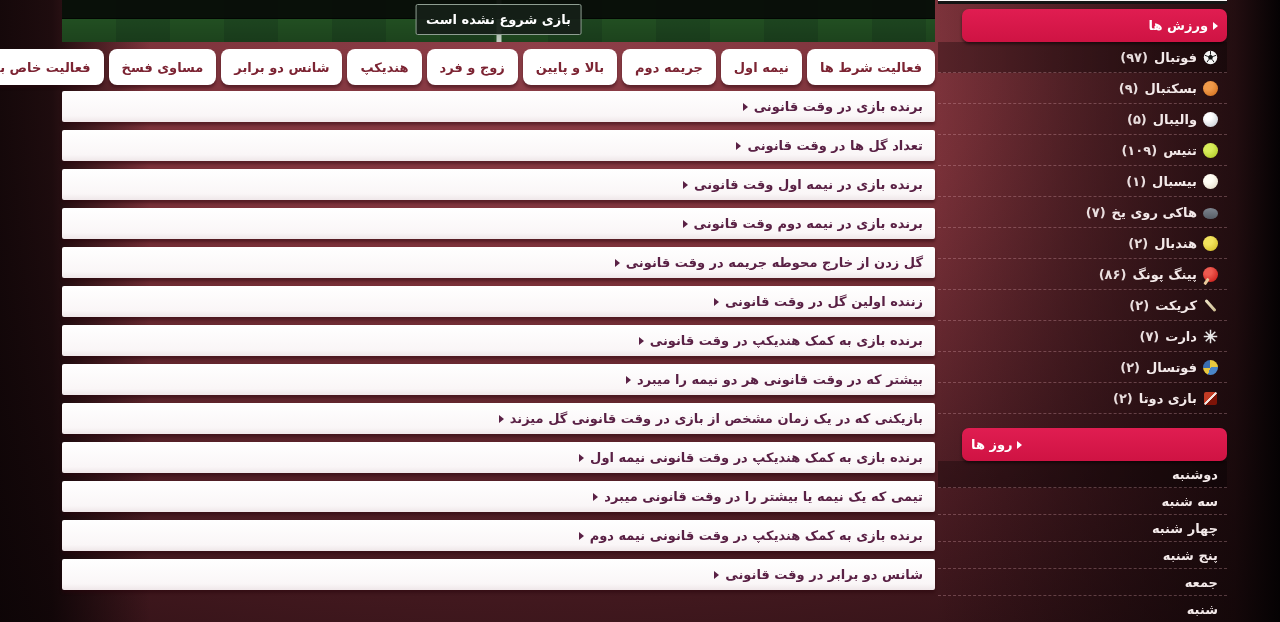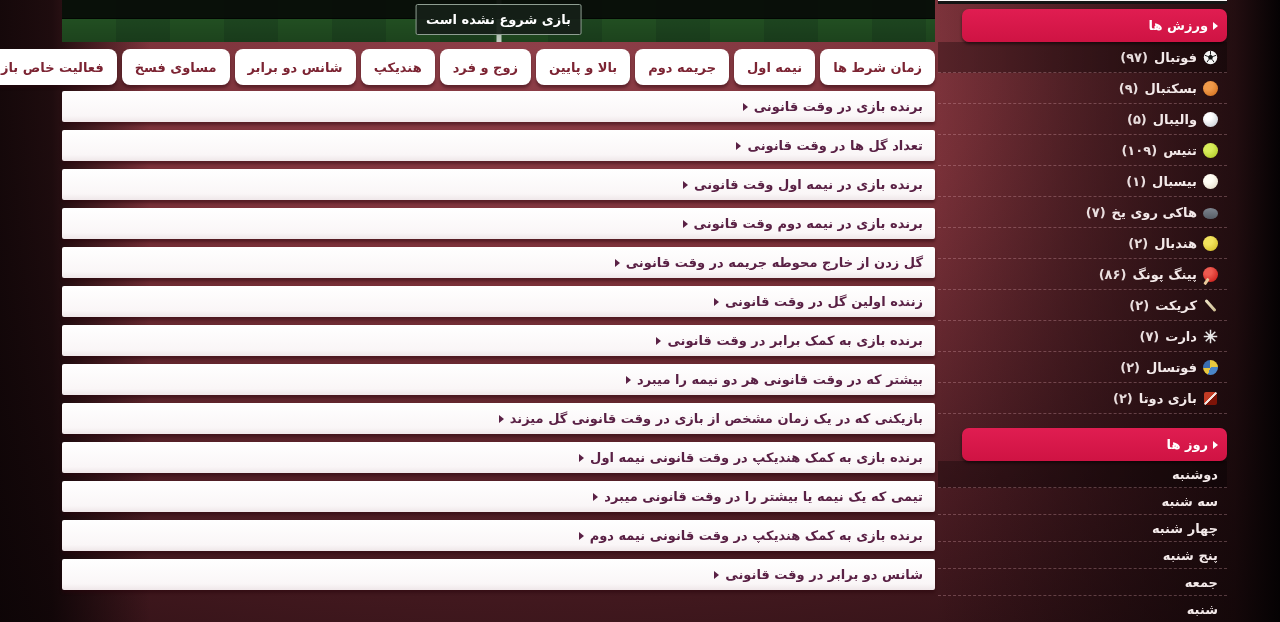--- a/index.html
+++ b/index.html
@@ -43,21 +43,21 @@
 
   
   .sidebar { position:absolute; top:0; right:53px; width:289px; height:622px; color:#f3e9e9; }
   .sidebar-topstrip { height:4px; background:#fbf8f8; border-bottom:3px solid #141414; }
   .side-header { margin-top:5px; height:33px; display:flex; align-items:center; gap:5px;
     padding:0 9px; background:linear-gradient(180deg,#e01d51,#cf1343); border-radius:7px;
     color:#ffffff; font-size:13px; font-weight:bold; cursor:pointer;
     box-shadow:0 2px 3px rgba(0,0,0,0.5);margin-left:24px; }
   .hdr-tri { width:0; height:0; border-top:4px solid transparent; border-bottom:4px solid transparent;
     border-left:5px solid #ffffff; flex:none; }
-  .side-header.days { margin-top:14px; }
+  .side-header.days { margin-top:14px;justify-content:flex-end; }
 
   ul.side-list { list-style:none; }
   .side-item { display:flex; align-items:center; height:31px; padding:0 9px; gap:6px;
     font-size:13px; font-weight:bold; cursor:pointer;
     border-bottom:1px dashed rgba(232,176,186,0.30); }
   .side-item.shade { background:rgba(0,0,0,0.30); }
   .day-item { height:27px; justify-content:flex-start; }
   .sport-count { opacity:0.95; }
 
   
@@ -89,21 +89,21 @@
     <div class="pitch-banner">
       <div class="pitch-shade"></div>
       <div class="pitch-centerline"></div>
       <div class="pitch-topband"></div>
       <div class="match-status-box">
         <span>بازی شروع نشده است</span>
       </div>
     </div>
 
     <nav class="tabs">
-      <button class="tab">زمان شرط ها</button>
+      <button class="tab">فعالیت شرط ها</button>
       <button class="tab">نیمه اول</button>
       <button class="tab">جریمه دوم</button>
       <button class="tab">بالا و پایین</button>
       <button class="tab">زوج و فرد</button>
       <button class="tab">هندیکپ</button>
       <button class="tab">شانس دو برابر</button>
       <button class="tab">مساوی فسخ</button>
       <button class="tab">فعالیت خاص بازیکنان</button>
     </nav>
 
@@ -126,21 +126,21 @@
       </div>
       <div class="market-row">
         <span class="market-label">گل زدن از خارج محوطه جریمه در وقت قانونی</span>
         <span class="row-tri"></span>
       </div>
       <div class="market-row">
         <span class="market-label">زننده اولین گل در وقت قانونی</span>
         <span class="row-tri"></span>
       </div>
       <div class="market-row">
-        <span class="market-label">برنده بازی به کمک برابر در وقت قانونی</span>
+        <span class="market-label">برنده بازی به کمک هندیکپ در وقت قانونی</span>
         <span class="row-tri"></span>
       </div>
       <div class="market-row">
         <span class="market-label">بیشتر که در وقت قانونی هر دو نیمه را میبرد</span>
         <span class="row-tri"></span>
       </div>
       <div class="market-row">
         <span class="market-label">بازیکنی که در یک زمان مشخص از بازی در وقت قانونی گل میزند</span>
         <span class="row-tri"></span>
       </div>

